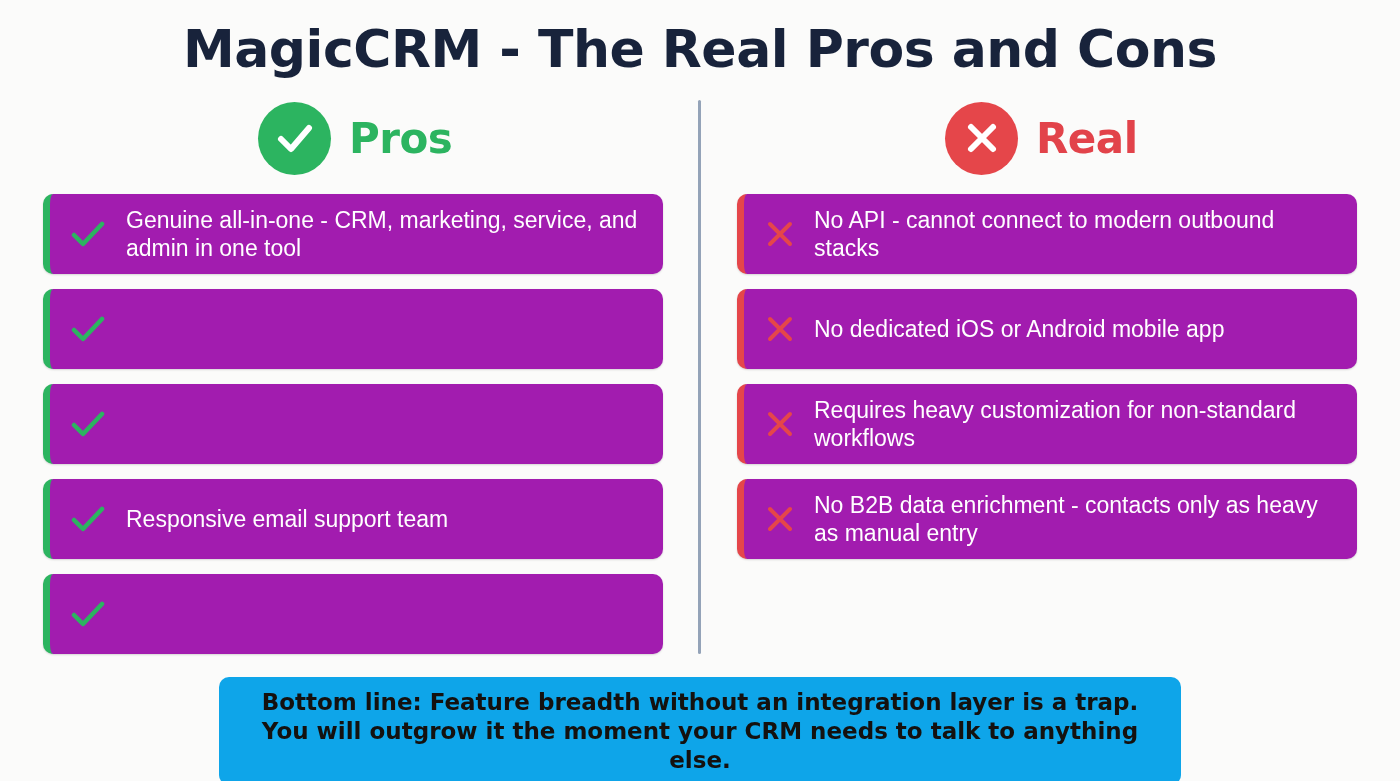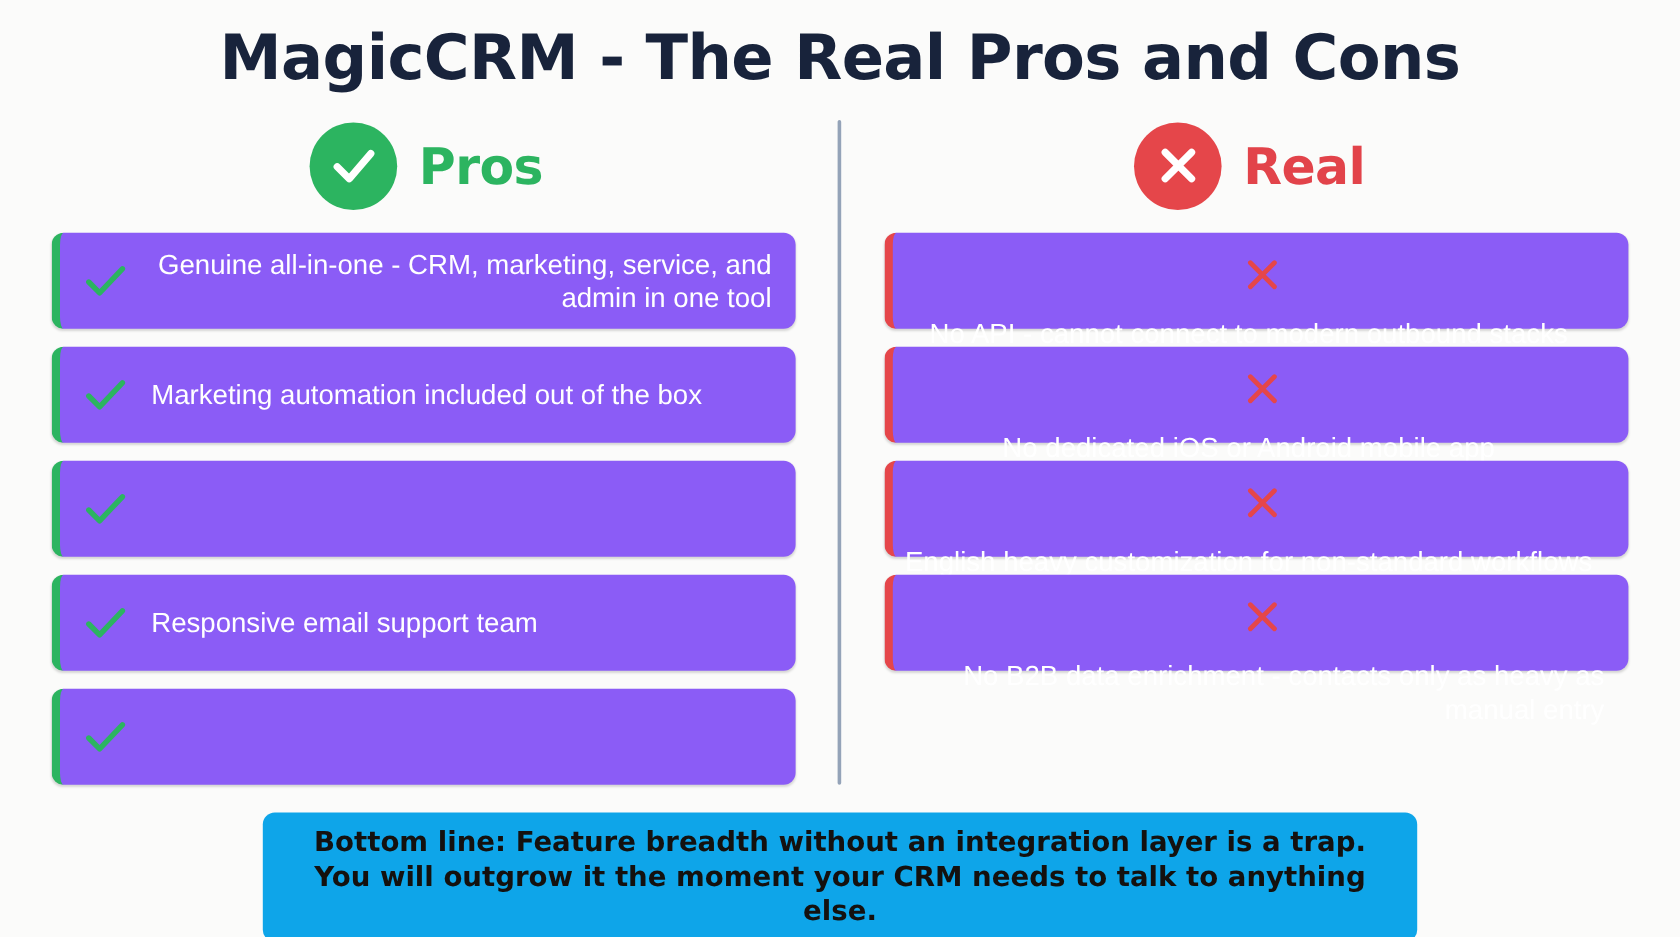--- a/index.html
+++ b/index.html
@@ -39,29 +39,28 @@
       font-weight: bold; font-size: 42px; letter-spacing: -0.5px;
     }
     .pros .head-label { color: #2cb460; }
     .cons .head-label { color: #e2434a; }
 
     .list { position: absolute; top: 194px; width: 620px; }
     .list.pros { left: 43px; }
     .list.cons { left: 737px; }
     .card {
       height: 80px; margin-bottom: 15px;
-      background: #8b5cf6;
+      background: #a21caf;
       border-radius: 10px;
       display: flex; align-items: center;
       position: relative;
       box-shadow: 0 1px 2px rgba(0,0,0,0.15);
-      text-align: right;
     }
     .list.pros .card { border-left: 7px solid #2cb460; }
-    .list.cons .card { border-left: 7px solid #e5464a; flex-direction: column; }
+    .list.cons .card { border-left: 7px solid #e5464a; }
     .card-icon {
       width: 70px; flex: 0 0 70px;
       display: flex; align-items: center; justify-content: center;
     }
     .list.pros .card-icon { padding-left: 6px; }
     .list.cons .card-icon { padding-left: 2px; }
     .card-text {
       color: #ffffff; font-size: 23px; line-height: 28px;
       padding-right: 20px; padding-left: 6px;
     }
@@ -112,21 +111,20 @@
         </svg>
       </span>
     <span class="card-text">Genuine all-in-one - CRM, marketing, service, and admin in one tool</span>
   </div>
   <div class="card">
     <span class="card-icon">
         <svg width="34" height="28" viewBox="0 0 34 28">
           <path d="M3 15 L12 24 L31 4" fill="none" stroke="#2cb460" stroke-width="4.5" stroke-linecap="round" stroke-linejoin="round"></path>
         </svg>
       </span>
-    <span class="card-text">Marketing automation included out of the box</span>
   </div>
   <div class="card">
     <span class="card-icon">
         <svg width="34" height="28" viewBox="0 0 34 28">
           <path d="M3 15 L12 24 L31 4" fill="none" stroke="#2cb460" stroke-width="4.5" stroke-linecap="round" stroke-linejoin="round"></path>
         </svg>
       </span>
   </div>
   <div class="card">
     <span class="card-icon">
@@ -161,21 +159,21 @@
         </svg>
       </span>
     <span class="card-text">No dedicated iOS or Android mobile app</span>
   </div>
   <div class="card">
     <span class="card-icon">
         <svg width="28" height="28" viewBox="0 0 28 28">
           <path d="M4 4 L24 24 M24 4 L4 24" fill="none" stroke="#e5464a" stroke-width="4" stroke-linecap="round"></path>
         </svg>
       </span>
-    <span class="card-text">English heavy customization for non-standard workflows</span>
+    <span class="card-text">Requires heavy customization for non-standard workflows</span>
   </div>
   <div class="card">
     <span class="card-icon">
         <svg width="28" height="28" viewBox="0 0 28 28">
           <path d="M4 4 L24 24 M24 4 L4 24" fill="none" stroke="#e5464a" stroke-width="4" stroke-linecap="round"></path>
         </svg>
       </span>
     <span class="card-text">No B2B data enrichment - contacts only as heavy as manual entry</span>
   </div>
 </div>

